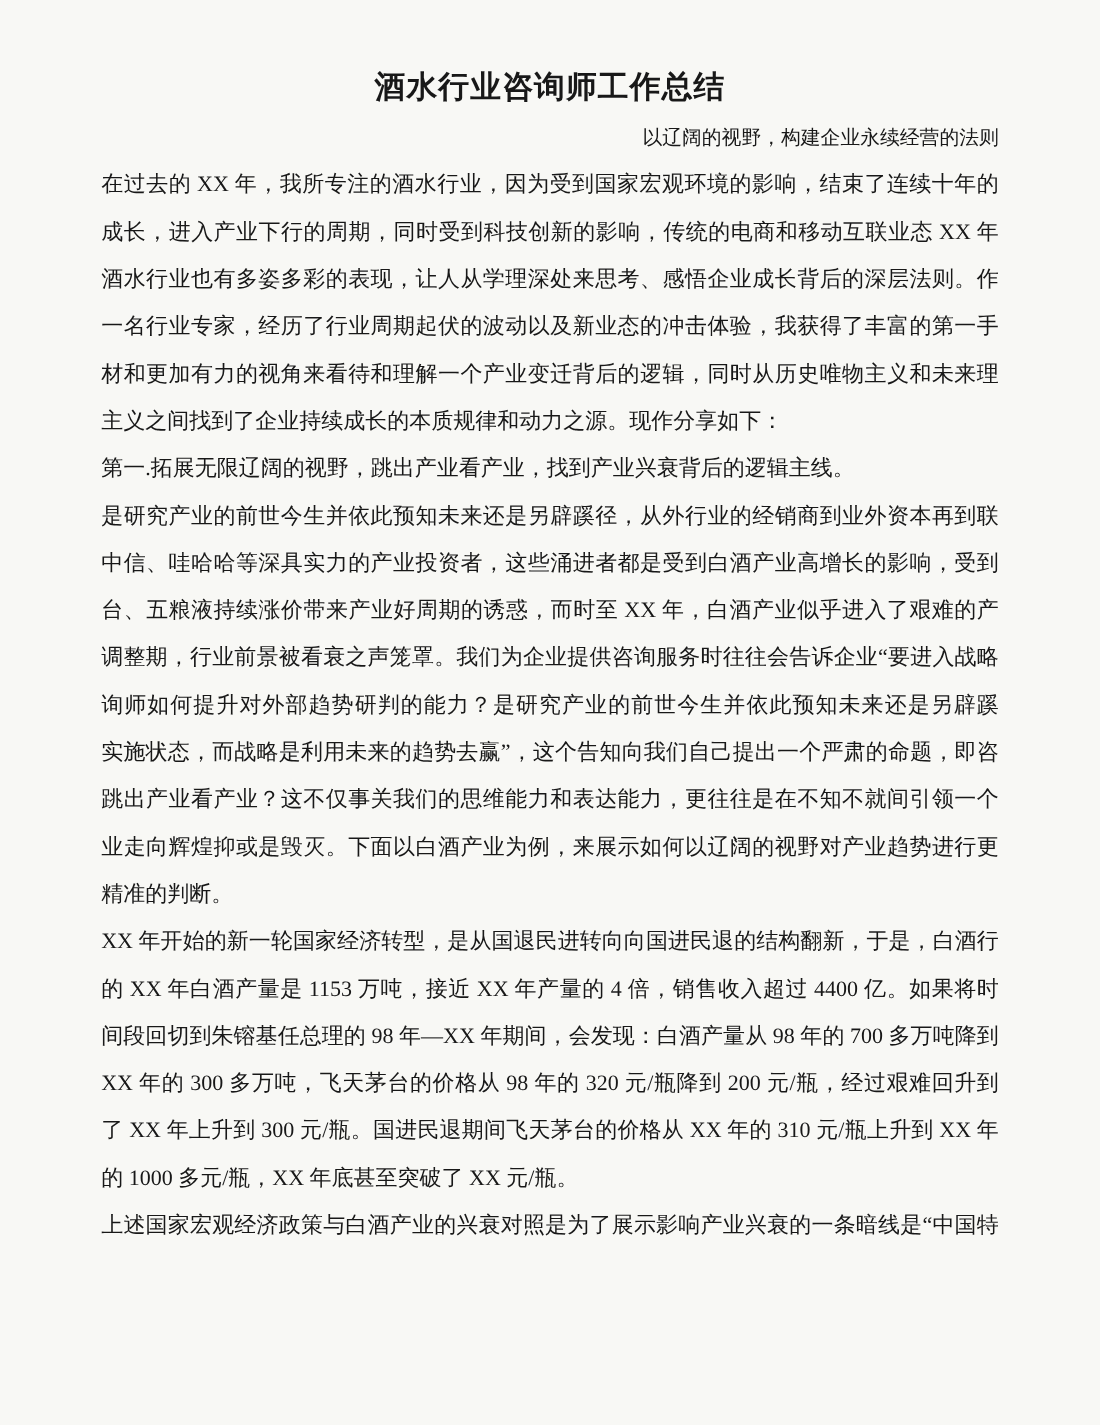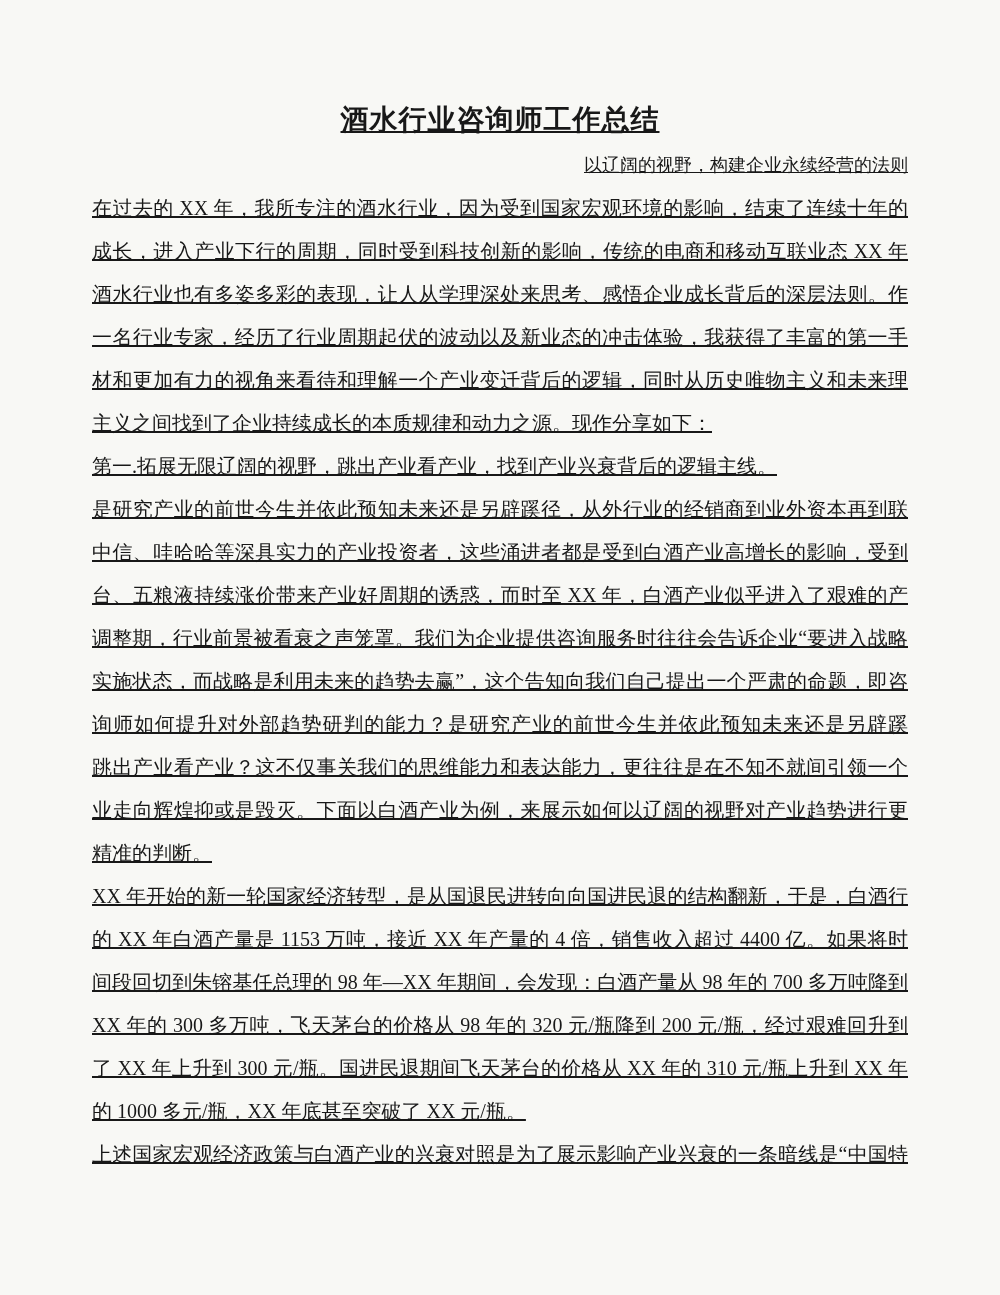--- a/index.html
+++ b/index.html
@@ -11,22 +11,21 @@
     height: 1295px;
     background: #f8f8f5;
     color: #181818;
     font-family: "Liberation Serif", "DejaVu Serif", serif;
     overflow: hidden;
   }
   .page {
     box-sizing: border-box;
     width: 1000px;
     height: 1030px;
-    padding: 100px 92px 76px 92px;
-    text-decoration: underline;
+    padding: 60px 92px 76px 92px;
   }
   .doc-title {
     margin: 0;
     height: 40px;
     line-height: 40px;
     font-size: 28px;
     font-weight: bold;
     text-align: center;
     letter-spacing: 1px;
   }
@@ -73,22 +72,22 @@
         <div class="line end">主义之间找到了企业持续成长的本质规律和动力之源。现作分享如下：</div>
       </div>
       <div class="paragraph">
         <div class="line end">第一.拓展无限辽阔的视野，跳出产业看产业，找到产业兴衰背后的逻辑主线。</div>
       </div>
       <div class="paragraph">
         <div class="line fill">是研究产业的前世今生并依此预知未来还是另辟蹊径，从外行业的经销商到业外资本再到联想、</div>
         <div class="line fill">中信、哇哈哈等深具实力的产业投资者，这些涌进者都是受到白酒产业高增长的影响，受到茅</div>
         <div class="line fill">台、五粮液持续涨价带来产业好周期的诱惑，而时至 XX 年，白酒产业似乎进入了艰难的产业</div>
         <div class="line fill">调整期，行业前景被看衰之声笼罩。我们为企业提供咨询服务时往往会告诉企业“要进入战略</div>
+        <div class="line fill">询师如何提升对外部趋势研判的能力？是研究产业的前世今生并依此预知未来还是另辟蹊径、</div>
         <div class="line fill">实施状态，而战略是利用未来的趋势去赢”，这个告知向我们自己提出一个严肃的命题，即咨</div>
-        <div class="line fill">询师如何提升对外部趋势研判的能力？是研究产业的前世今生并依此预知未来还是另辟蹊径、</div>
         <div class="line fill">跳出产业看产业？这不仅事关我们的思维能力和表达能力，更往往是在不知不就间引领一个企</div>
         <div class="line fill">业走向辉煌抑或是毁灭。下面以白酒产业为例，来展示如何以辽阔的视野对产业趋势进行更加</div>
         <div class="line end">精准的判断。</div>
       </div>
       <div class="paragraph">
         <div class="line fill">XX 年开始的新一轮国家经济转型，是从国退民进转向向国进民退的结构翻新，于是，白酒行</div>
         <div class="line fill">的 XX 年白酒产量是 1153 万吨，接近 XX 年产量的 4 倍，销售收入超过 4400 亿。如果将时</div>
         <div class="line fill">间段回切到朱镕基任总理的 98 年—XX 年期间，会发现：白酒产量从 98 年的 700 多万吨降到</div>
         <div class="line fill">XX 年的 300 多万吨，飞天茅台的价格从 98 年的 320 元/瓶降到 200 元/瓶，经过艰难回升到</div>
         <div class="line fill">了 XX 年上升到 300 元/瓶。国进民退期间飞天茅台的价格从 XX 年的 310 元/瓶上升到 XX 年</div>

